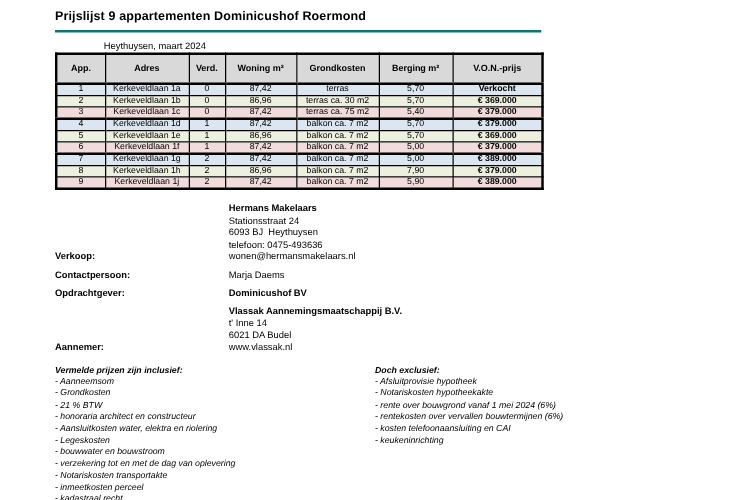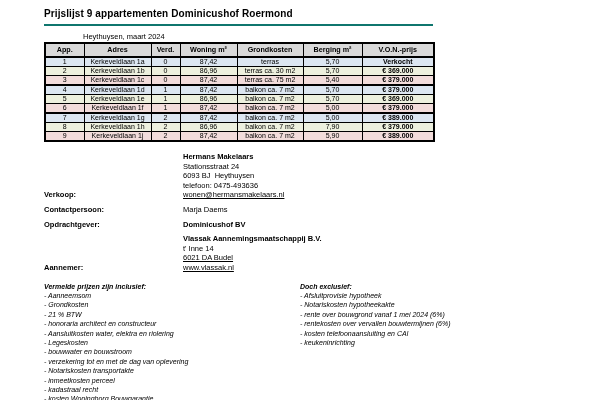--- a/index.html
+++ b/index.html
@@ -45,40 +45,40 @@
     padding: 0 2px;
     text-align: center;
     overflow: hidden;
     white-space: nowrap;
   }
   .price-table thead th {
     background: var(--header-bg, #d9d9d9);
     font-weight: bold;
     font-size: 7.2px;
     border-bottom: 2px solid #000;
-    height: 14px;
+    height: 24px;
   }
   .row-blue  td { background: var(--row-blue,  #dce6f1); }
   .row-cream td { background: var(--row-cream, #edf0de); }
   .row-pink  td { background: var(--row-pink,  #f2dcdb); }
   tr.group-end td { border-bottom: 2px solid #000; }
   td.price { font-weight: bold; }
 
   .info-section { margin-top: 10px; }
   .info-row {
     display: flex;
     font-size: 7.5px;
     line-height: 9.6px;
     margin-bottom: 5px;
     align-items: flex-end;
   }
   .info-label { width: 139px; font-weight: bold; flex: none; }
   .info-lines div { white-space: pre-wrap; }
   .info-lines .b { font-weight: bold; }
-  .info-lines .u { text-decoration: underline; }
+  .info-lines .u { }
 
   .terms-section {
     margin-top: 9px;
     display: flex;
     font-size: 7px;
     font-style: italic;
     line-height: 9.4px;
   }
   .terms-col-left  { width: 256px; flex: none; }
   .terms-col-right { flex: 1; }

